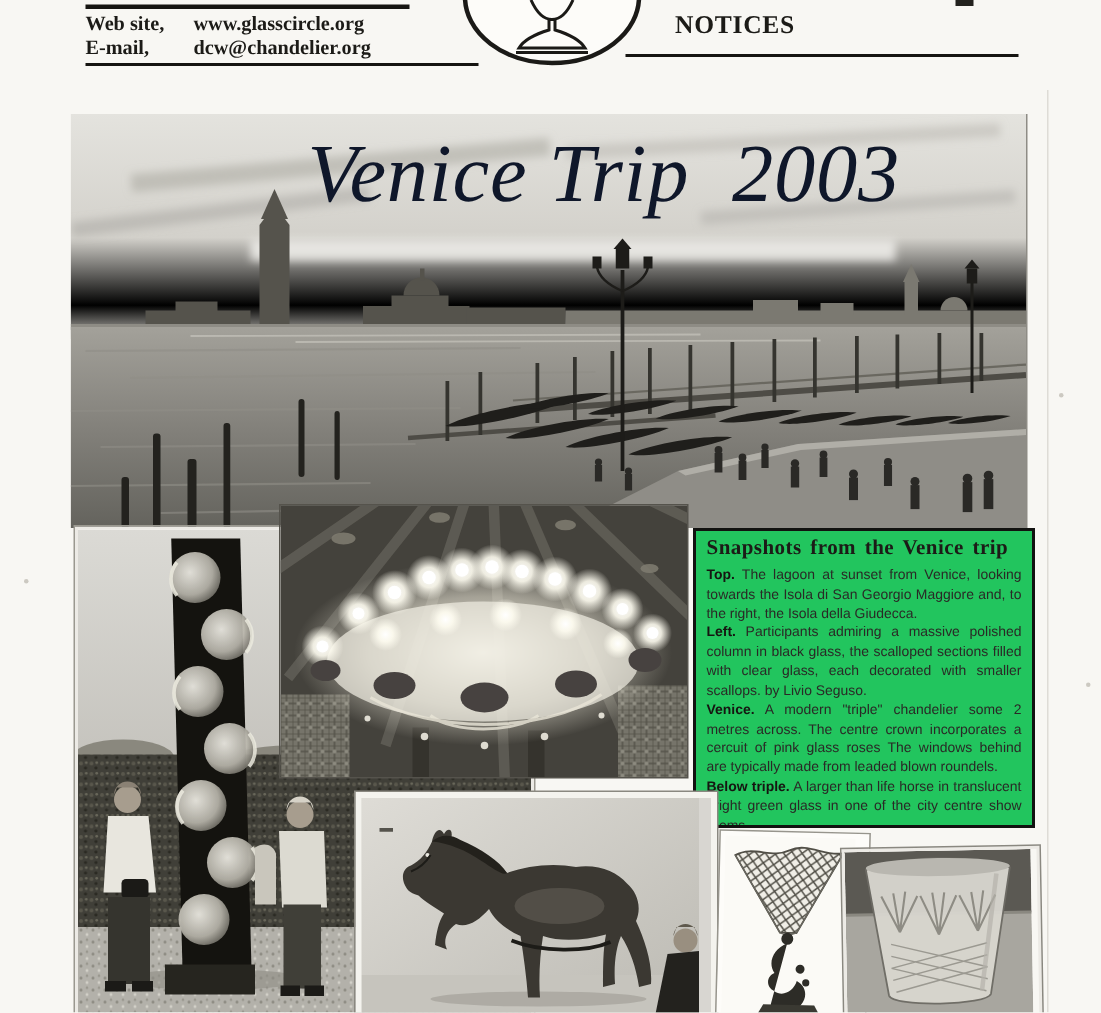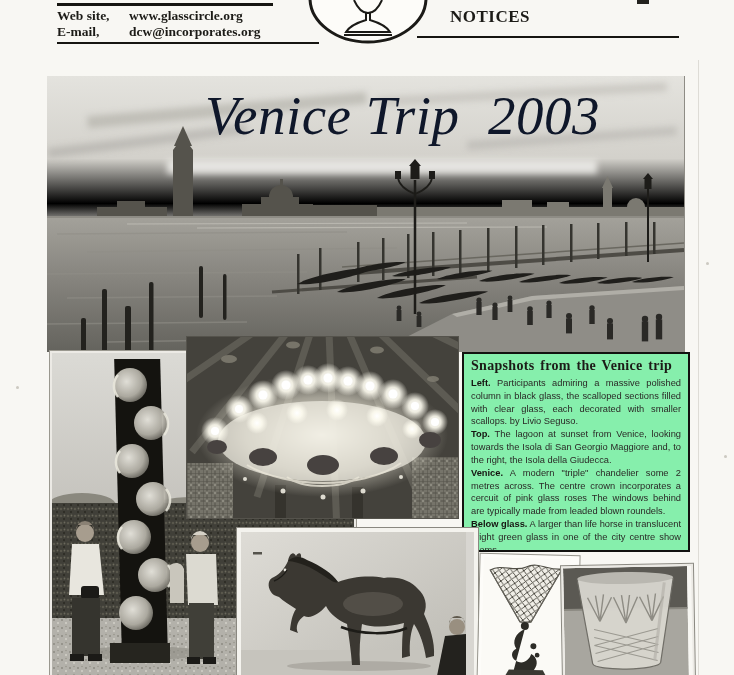--- a/index.html
+++ b/index.html
@@ -32,40 +32,40 @@
   .chandelier-photo{left:187px;top:337px;width:271px;height:181px;outline:1px solid #55534c;}
   .horse-photo{left:237px;top:528px;width:233px;height:152px;border:4px solid #f4f3ee;
                outline:1px solid #8a8880;background:#d8d6d1;}
   .goblet-photo{left:479px;top:555px;width:93px;height:125px;background:#fdfcf9;
                 border:3px solid #fdfcf9;outline:1px solid #97958d;transform:rotate(1.4deg);}
   .vase-photo{left:562px;top:565px;width:128px;height:115px;border:2px solid #eceae5;
               outline:1px solid #8a8880;transform:rotate(-1deg);}
 
   
   .snapshots-box{position:absolute;left:462px;top:352px;width:228px;height:200px;
-                 background:#86efac;border:2px solid #121210;box-sizing:border-box;
+                 background:#22c55e;border:2px solid #121210;box-sizing:border-box;
                  padding:4px 7px;overflow:hidden;}
   .snapshots-box h2{margin:0 0 3px 0;font-family:"Liberation Serif",serif;font-size:14px;
                     font-weight:bold;letter-spacing:.3px;word-spacing:2px;}
   .snapshots-box p{margin:0;font-family:"Liberation Sans",sans-serif;font-size:9.3px;
                    line-height:1.38;text-align:justify;color:#2a2926;}
   .snapshots-box p b{font-weight:bold;color:#161511;}
 
   .vline-artifact{position:absolute;left:698px;top:60px;width:1px;height:615px;background:#dedcd6;}
   .speck{position:absolute;width:3px;height:3px;border-radius:50%;background:#ccc9c1;}
 </style>
 </head>
 <body>
 
 <div id="page">
 
   <div class="rule rule-top-left"></div>
   <div class="contact">
     <div><span class="lbl">Web site,</span><span>www.glasscircle.org</span></div>
-    <div><span class="lbl">E-mail,</span><span>dcw@incorporates.org</span></div>
+    <div><span class="lbl">E-mail,</span><span>dcw@chandelier.org</span></div>
   </div>
   <div class="rule rule-bottom-left"></div>
 
   <div class="logo-wrap">
     <svg width="124" height="46" viewBox="0 0 124 46">
       <ellipse cx="62" cy="-2" rx="58" ry="44" fill="#fdfcf9" stroke="#1b1a17" stroke-width="3"></ellipse>
       <path d="M48,0 C52,9 57,13 62,13 C67,13 72,9 76,0" fill="none" stroke="#1b1a17" stroke-width="2"></path>
       <path d="M60,13 L60,20 C50,23 43,27 40,32 L84,32 C81,27 74,23 64,20 L64,13 Z" fill="#fdfcf9" stroke="#1b1a17" stroke-width="2"></path>
       <line x1="38" y1="35" x2="86" y2="35" stroke="#1b1a17" stroke-width="2"></line>
     </svg>
@@ -428,24 +428,24 @@
             <circle cx="176" cy="154" r="2.5"></circle>
           <circle cx="58" cy="142" r="2"></circle>
             <circle cx="214" cy="140" r="2"></circle>
         </g>
       </g>
     </svg>
   </div>
 
   <div class="snapshots-box">
     <h2>Snapshots from the Venice trip</h2>
+    <p><b>Top.</b> <span>The lagoon at sunset from Venice, looking towards the Isola di San Georgio Maggiore and, to the right, the Isola della Giudecca.</span></p>
     <p><b>Left.</b> <span>Participants admiring a massive polished column in black glass, the scalloped sections filled with clear glass, each decorated with smaller scallops. by Livio Seguso.</span></p>
-    <p><b>Top.</b> <span>The lagoon at sunset from Venice, looking towards the Isola di San Georgio Maggiore and, to the right, the Isola della Giudecca.</span></p>
     <p><b>Venice.</b> <span>A modern "triple" chandelier some 2 metres across. The centre crown incorporates a cercuit of pink glass roses The windows behind are typically made from leaded blown roundels.</span></p>
-    <p><b>Below glass.</b> <span>A larger than life horse in translucent bright green glass in one of the city centre show rooms.</span></p>
+    <p><b>Below triple.</b> <span>A larger than life horse in translucent bright green glass in one of the city centre show rooms.</span></p>
 
   </div>
 
   <div class="photo horse-photo">
     <svg width="225" height="144" viewBox="0 0 225 144">
       <defs>
         <linearGradient id="hbg" x1="0" y1="0" x2="1" y2="1">
           <stop offset="0" stop-color="#dedcd6"></stop>
             <stop offset="1" stop-color="#bcbab3"></stop>
         </linearGradient>

